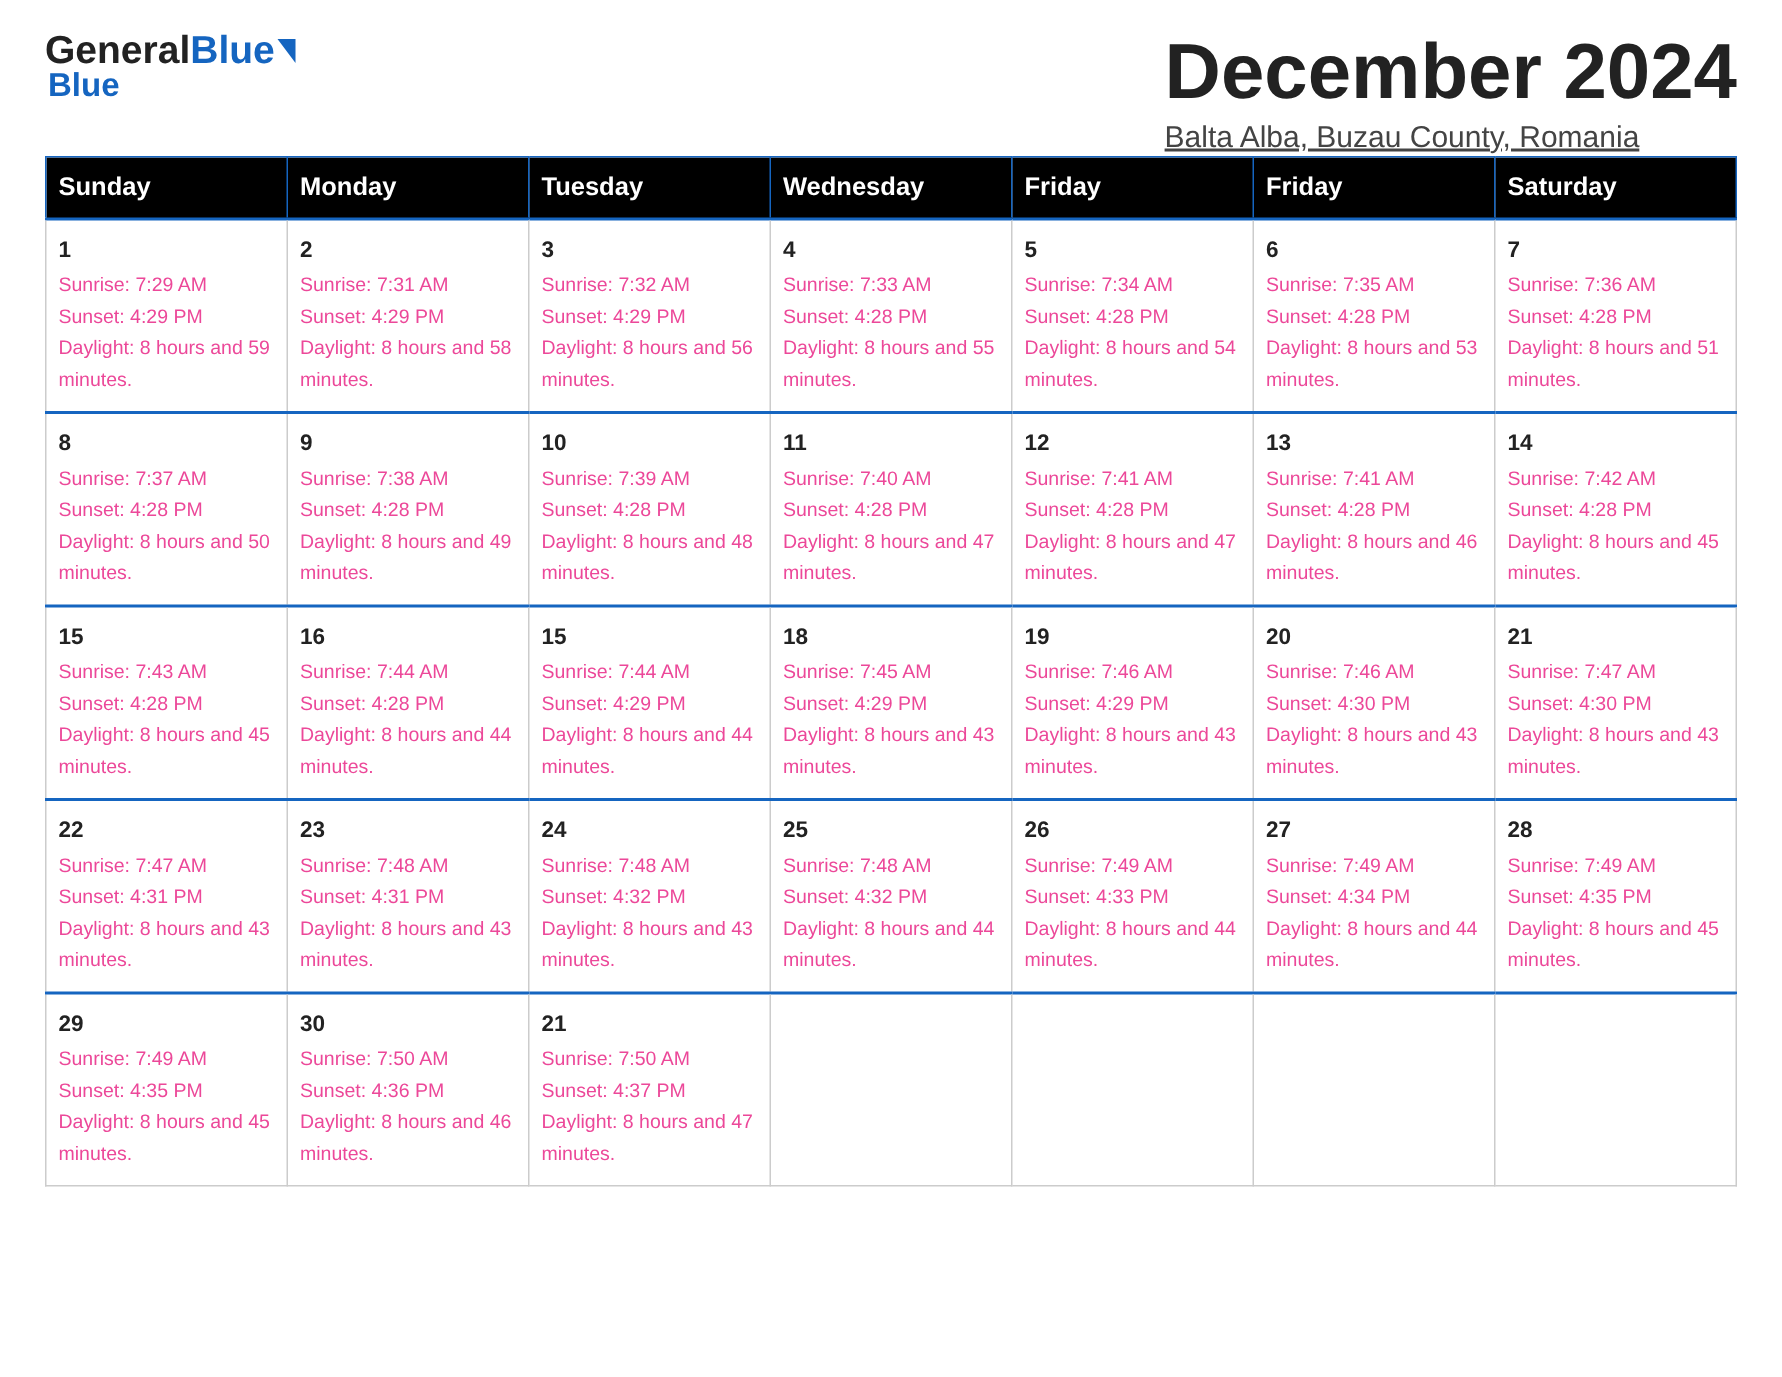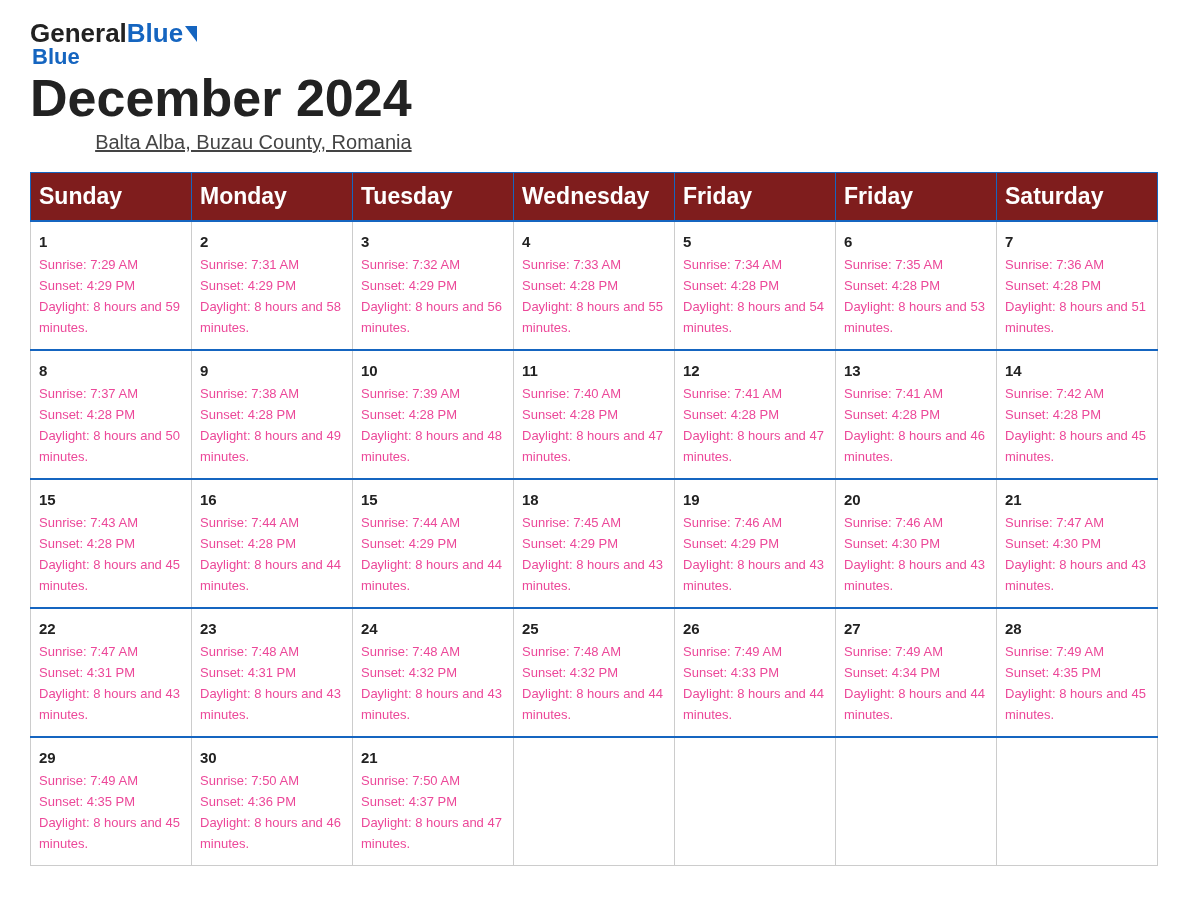--- a/index.html
+++ b/index.html
@@ -8,22 +8,20 @@
       background: #fff;
       color: #222;
       width: 1188px;
       min-height: 918px;
       padding: 20px 30px 30px 30px;
     }
     .header {
       display: flex;
       justify-content: space-between;
       align-items: flex-start;
-      margin-bottom: 18px;
-      flex-direction: column;
     }
     .logo {
       display: flex;
       flex-direction: column;
       align-items: flex-start;
     }
     .logo-text {
       display: flex;
       align-items: center;
       font-size: 26px;
@@ -43,43 +41,42 @@
       margin-top: 2px;
     }
     .logo-subtitle {
       color: #1565c0;
       font-size: 22px;
       font-weight: bold;
       margin-left: 2px;
       margin-top: -2px;
     }
     .title-block {
-      text-align: right;
     }
     .month-title {
       font-size: 52px;
       font-weight: bold;
       color: #222;
       line-height: 1.1;
     }
     .location-title {
       font-size: 20px;
       color: #444;
       margin-top: 4px;
       text-decoration: underline;
     }
     .calendar {
       width: 100%;
       border-collapse: collapse;
       border: 1px solid #888;
     }
     .calendar th {
-      background-color: #7f1d1d;
+      background-color: #000000;
       color: #fff;
-      font-size: 23px;
+      font-size: 17px;
       font-weight: bold;
       padding: 10px 8px;
       text-align: left;
       border: 1px solid #1565c0;
     }
     .calendar td {
       vertical-align: top;
       padding: 8px 8px 10px 8px;
       border: 1px solid #ccc;
       width: 14.28%;

